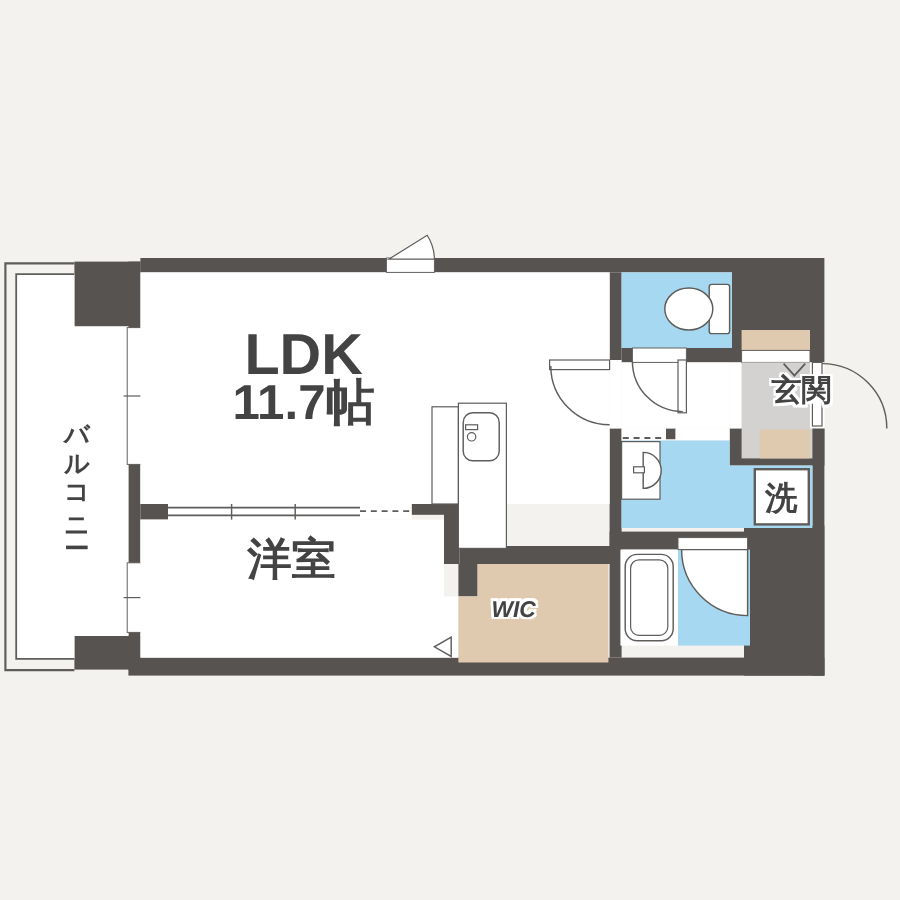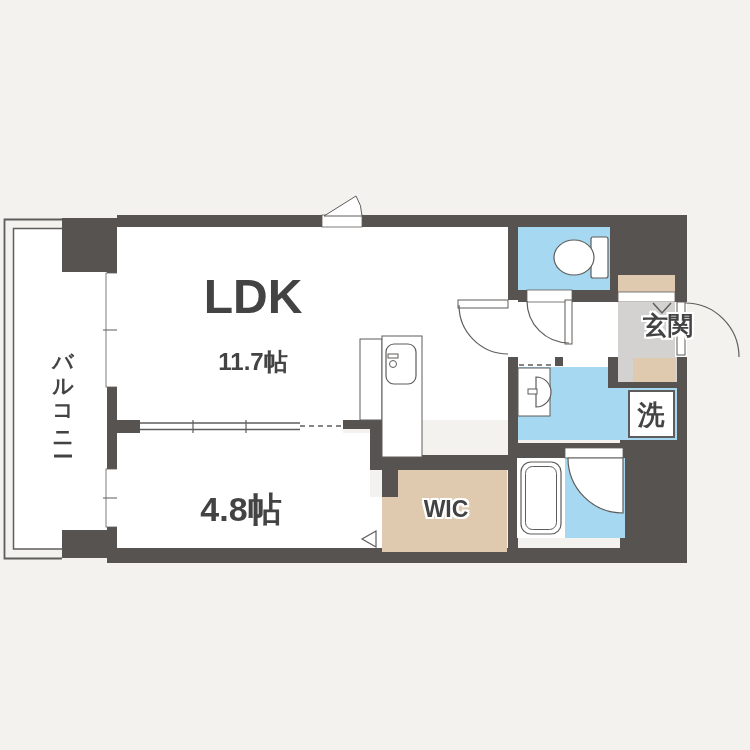--- a/index.html
+++ b/index.html
@@ -140,22 +140,22 @@
       <rect class="fixture" stroke-width="1" x="525.5" y="466.5" width="31" height="63" rx="7"></rect>
       <rect class="water" x="565" y="458" width="60" height="80"></rect>
       <rect class="fixture" stroke-width="0.8" x="565" y="448" width="58" height="10"></rect>
       <path class="fixture" stroke-width="1.2" d="M 623 458 L 568 458 A 55 55 0 0 0 623 513 Z"></path>
     </g>
   </svg>
 
   <div class="label label-vertical" style="left:63px;top:393px;font-size:21px;">バルコニー</div>
 
   <div class="label" style="left:253px;top:296px;font-size:48px;">LDK</div>
-  <div class="label" style="left:253px;top:336px;font-size:24px;margin-top:26px;">11.7帖</div>
+  <div class="label" style="left:253px;top:336px;font-size:41px;">11.7帖</div>
 
-  <div class="label" style="left:241px;top:510px;font-size:34px;">4.8帖</div>
+  <div class="label" style="left:243px;top:466px;font-size:37px;">洋室</div>
 
-  <div class="label" style="left:446px;top:509px;font-size:23px;">WIC</div>
+  <div class="label" style="left:428px;top:509px;font-size:19px;font-style:italic;">WIC</div>
 
   <div class="label" style="left:668px;top:325px;font-size:25px;">玄関</div>
 
   <div class="label" style="left:651px;top:415px;font-size:27px;">洗</div>
 </div>
 
 </body></html>

